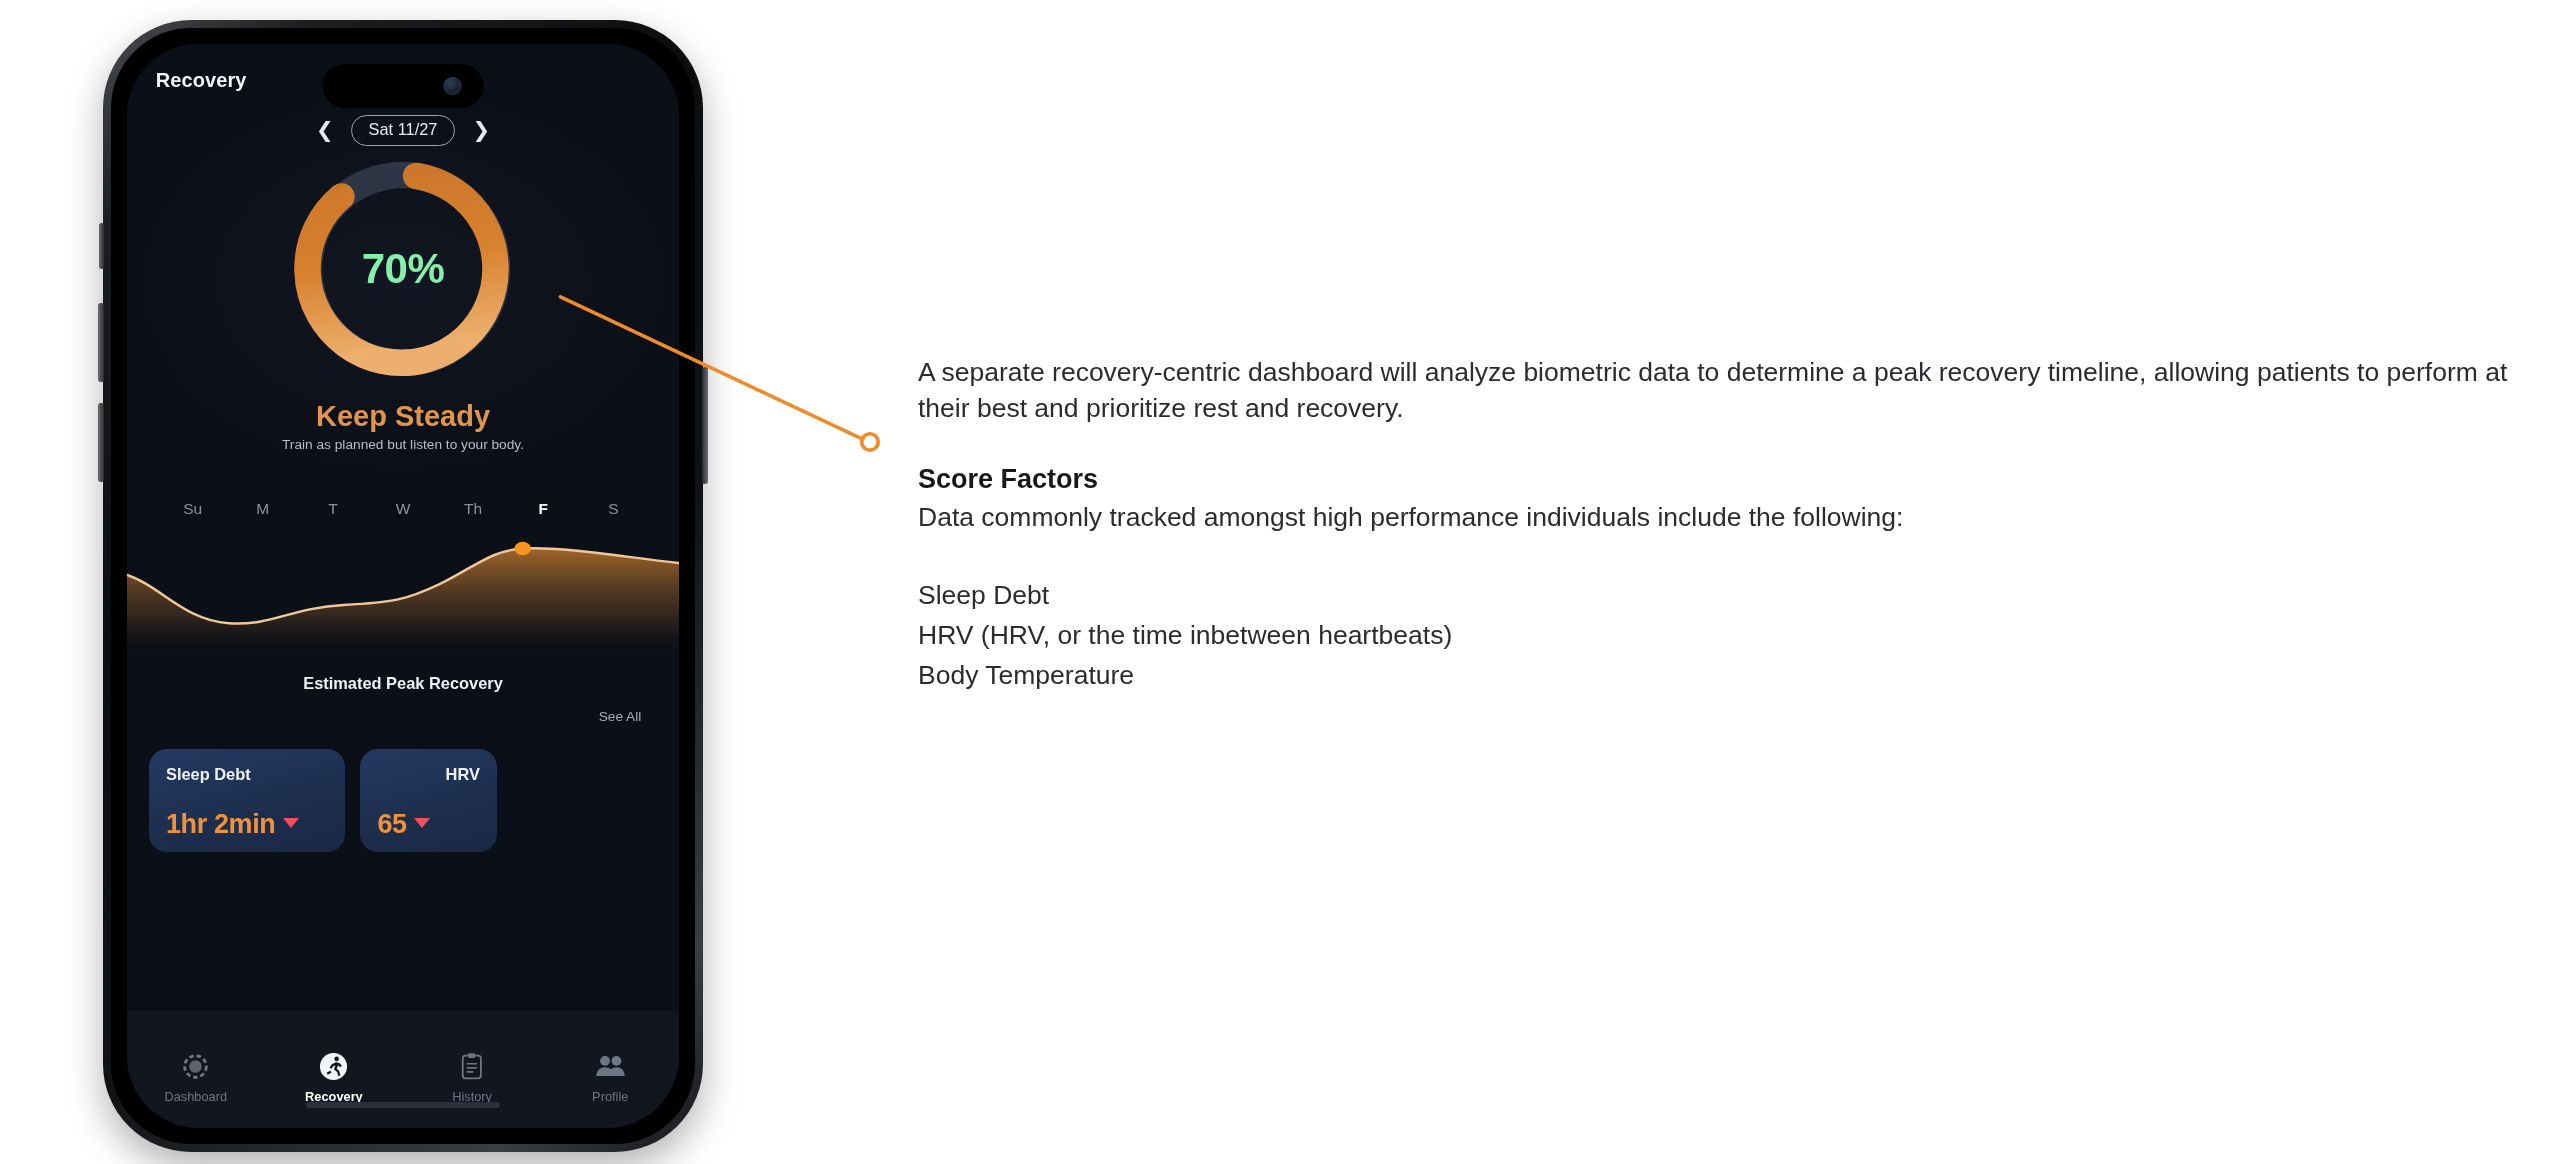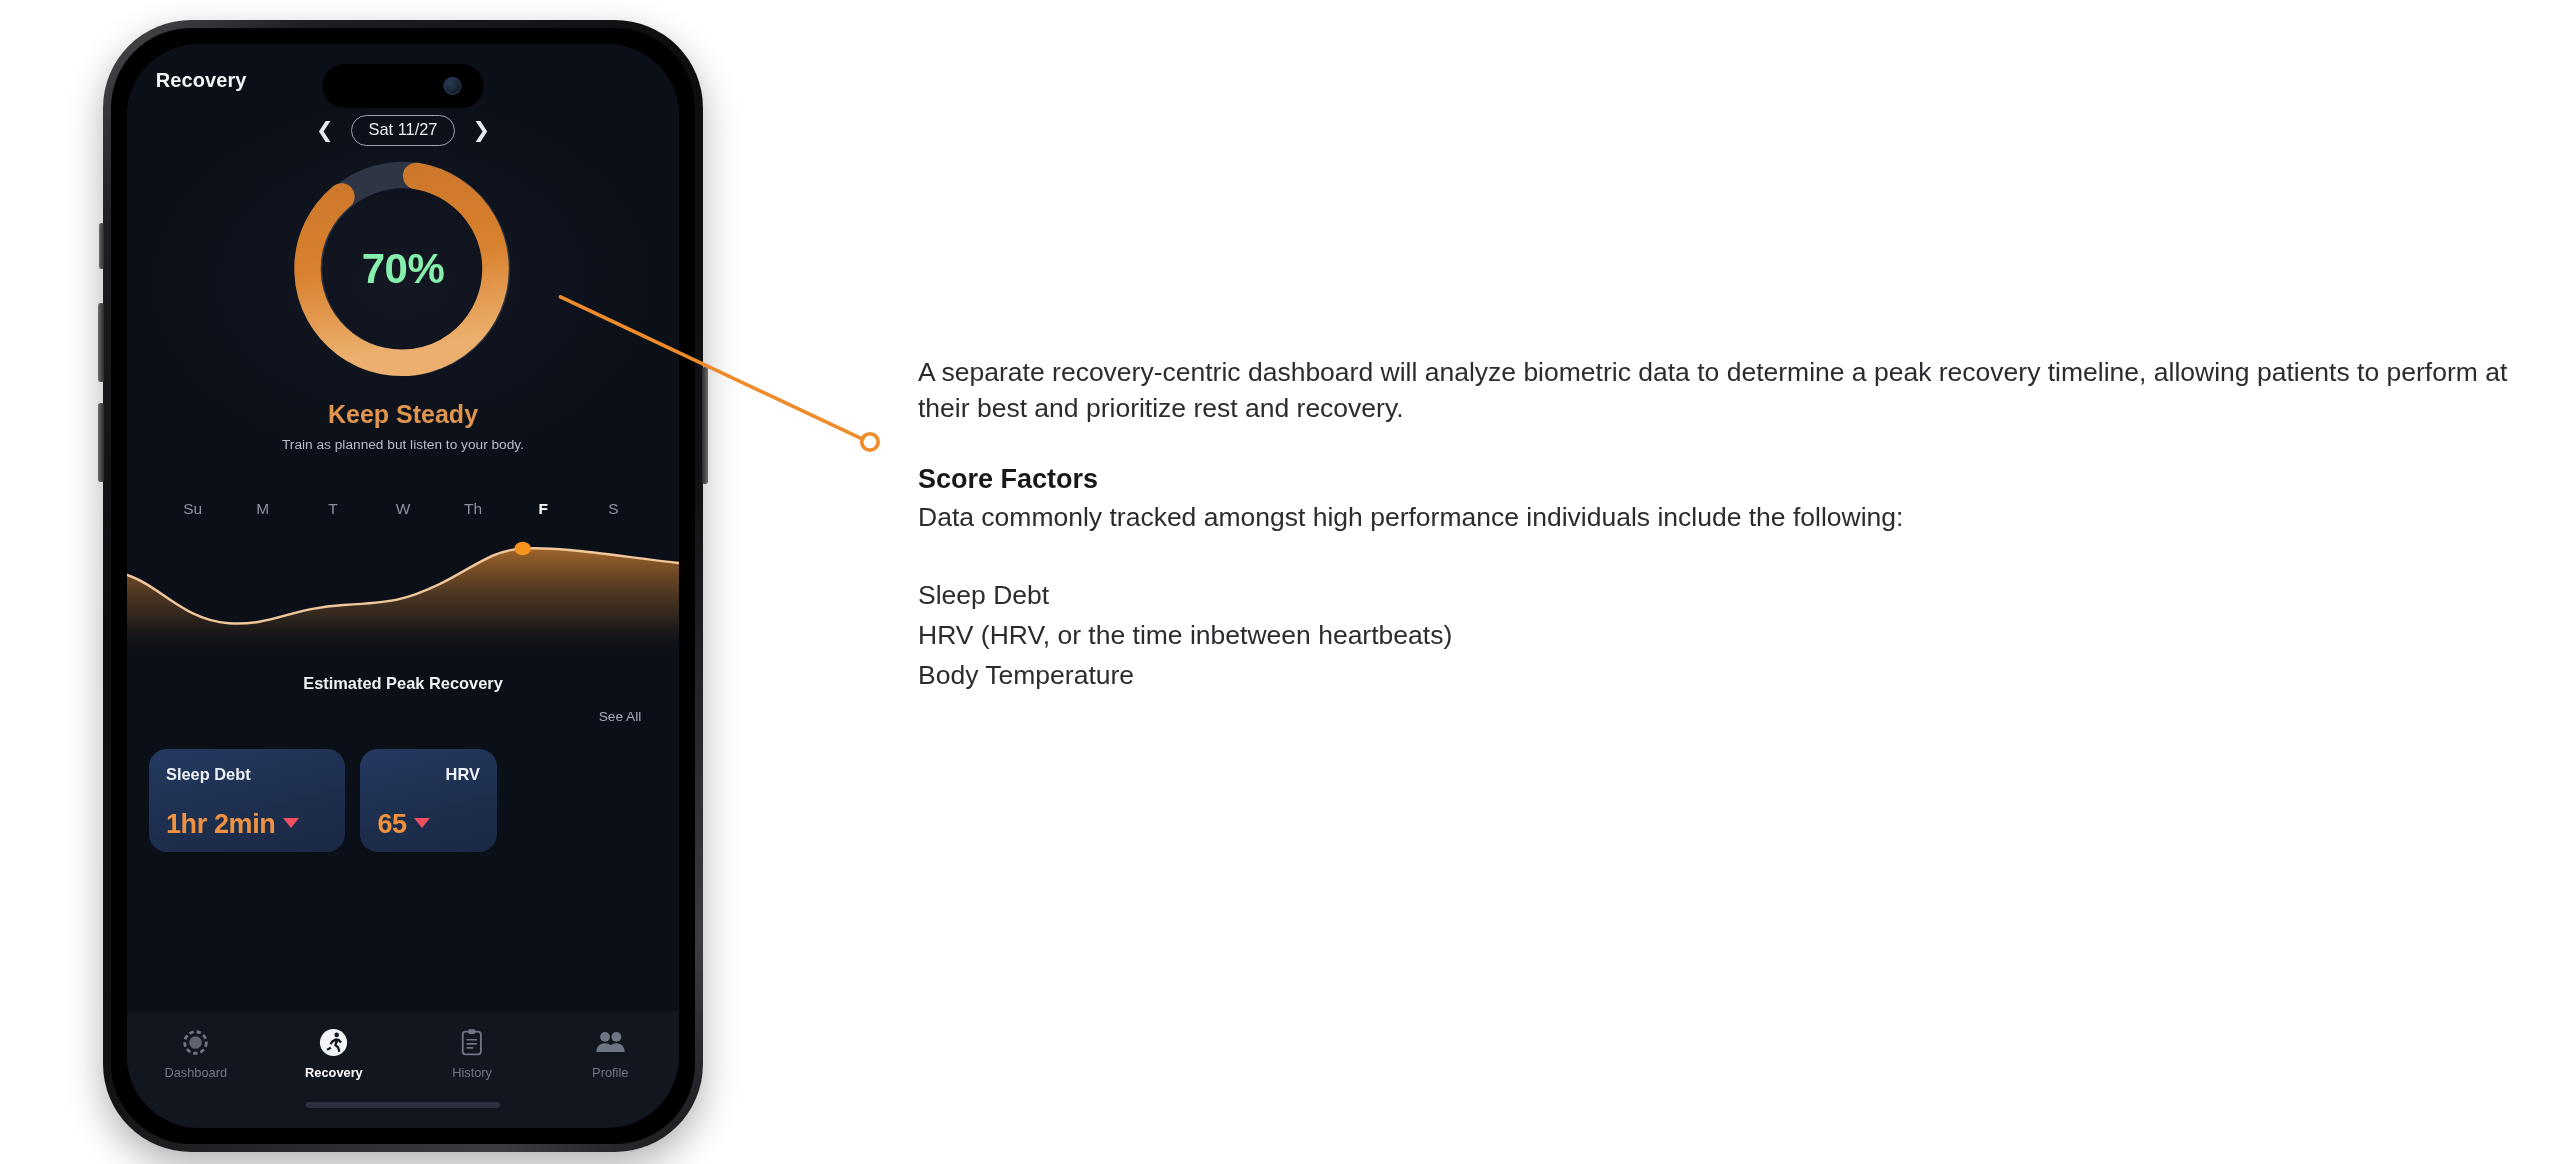--- a/index.html
+++ b/index.html
@@ -106,21 +106,21 @@
   .ring-svg { position:absolute; left:50%; top:0; transform:translateX(-50%); }
   .ring-pct {
     position:absolute; left:0; right:0; top:0; height:230px;
     display:flex; align-items:center; justify-content:center;
     font-size:42px; font-weight:bold; color:#86efac; letter-spacing:-0.5px;
   }
 
   
   .status-title {
     position:absolute; left:0; right:0; top:356px; text-align:center;
-    font-size:25px; font-weight:bold; color:#e0954f;
+    font-size:29px; font-weight:bold; color:#e0954f;
   }
   .status-sub {
     position:absolute; left:0; right:0; top:393px; text-align:center;
     font-size:13.7px; color:#b6bdc9;
   }
 
   
   .weekdays {
     position:absolute; left:31px; right:31px; top:456px;
     display:flex; justify-content:space-between;
@@ -167,21 +167,21 @@
     border-left:8.2px solid transparent;
     border-right:8.2px solid transparent;
     border-top:10px solid #ef4f5f;
     margin-bottom:1.8px;
   }
 
   
   .tabbar {
     position:absolute; left:0; right:0; bottom:0; height:117px;
     background:#12161f;
-    display:flex; align-items:flex-start; padding-top:14.6px;
+    display:flex; align-items:center; padding-top:14.6px;
   }
   .tab {
     flex:1; display:flex; flex-direction:column; align-items:center; gap:6.4px;
     cursor:pointer;
   }
   .tab-icon { height:33px; display:flex; align-items:center; justify-content:center; }
   .tab-label { font-size:12.8px; color:#6f7683; }
   .tab.active .tab-label { color:#ffffff; font-weight:bold; }
   .home-indicator {
     position:absolute; left:50%; bottom:20px; transform:translateX(-50%);

